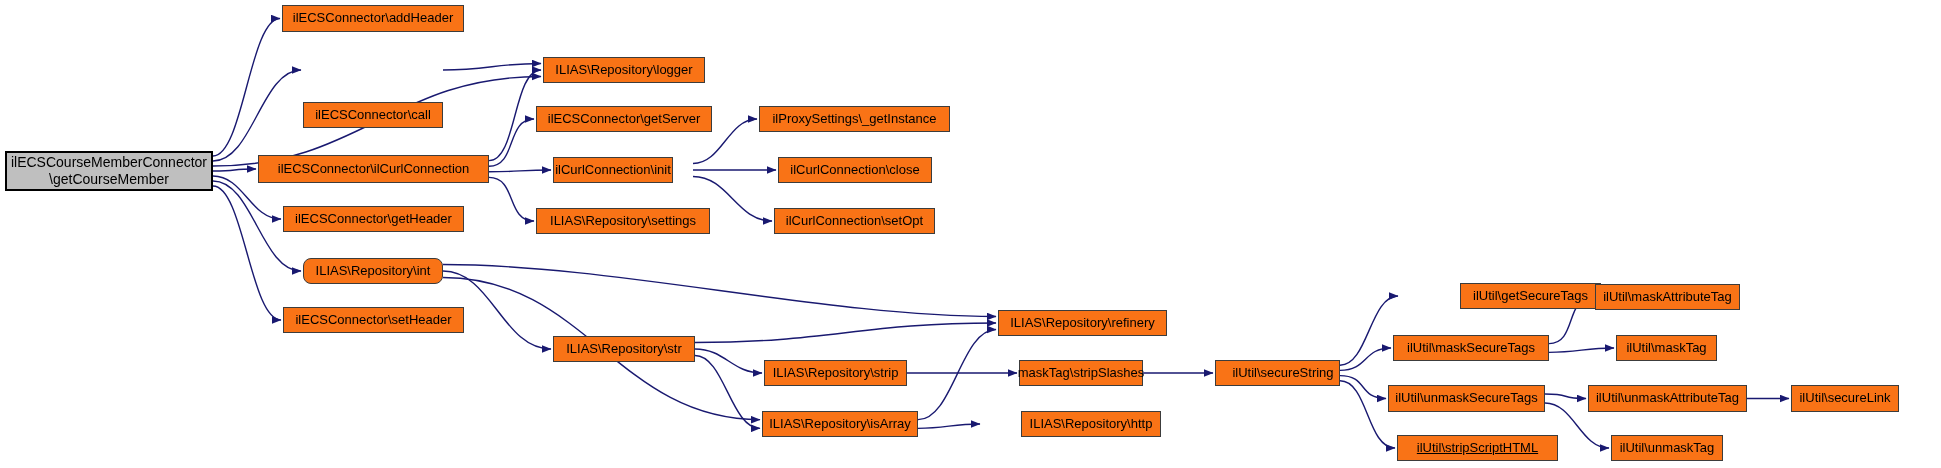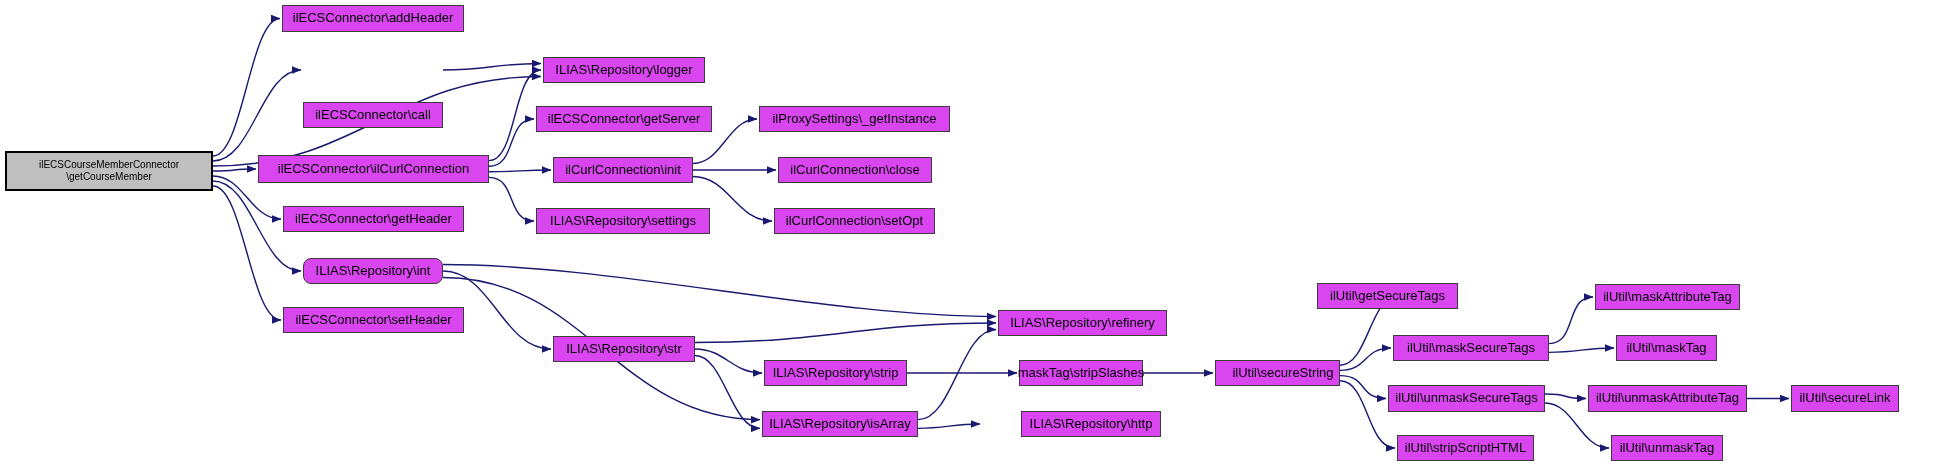--- a/index.html
+++ b/index.html
@@ -18,37 +18,37 @@
   #edge-layer {
     position: absolute;
     left: 0;
     top: 0;
     width: 1941px;
     height: 468px;
   }
   .node {
     position: absolute;
     box-sizing: border-box;
-    background: #d946ef;
+    background: #f97316;
     border: 1px solid #3c3c3c;
     display: flex;
     align-items: center;
     justify-content: center;
     text-align: center;
     font-size: 13px;
     line-height: 1.25;
     color: #000000;
     white-space: pre-line;
     cursor: pointer;
   }
   .node.highlight {
     background: #bfbfbf;
     border: 2px solid #000000;
     cursor: default;
-    font-size: 10px;
+    font-size: 14px;
   }
   .edge-path {
     fill: none;
     stroke: #191970;
     stroke-width: 1.4;
   }
 </style>
 </head>
 <body>
 
@@ -100,35 +100,35 @@
       <div class="node highlight" style="left: 5px; top: 151px; width: 208px; height: 40px;"><span>ilECSCourseMemberConnector
 \getCourseMember</span></div>
       <div class="node" style="left: 282px; top: 5px; width: 182px; height: 27px;"><span>ilECSConnector\addHeader</span></div>
       <div class="node" style="left: 303px; top: 57px; width: 140px; height: 26px; margin-top: 45px;"><span>ilECSConnector\call</span></div>
       <div class="node" style="left: 258px; top: 155px; width: 231px; height: 28px;"><span>ilECSConnector\ilCurlConnection</span></div>
       <div class="node" style="left: 283px; top: 206px; width: 181px; height: 26px;"><span>ilECSConnector\getHeader</span></div>
       <div class="node" style="left: 303px; top: 258px; width: 140px; height: 26px; border-radius: 8px;"><span>ILIAS\Repository\int</span></div>
       <div class="node" style="left: 283px; top: 307px; width: 181px; height: 26px;"><span>ilECSConnector\setHeader</span></div>
       <div class="node" style="left: 543px; top: 57px; width: 162px; height: 26px;"><span>ILIAS\Repository\logger</span></div>
       <div class="node" style="left: 536px; top: 106px; width: 176px; height: 26px;"><span>ilECSConnector\getServer</span></div>
-      <div class="node" style="left: 553px; top: 157px; width: 140px; height: 26px;"><span>ilCurlConnection\init</span></div>
+      <div class="node" style="left: 553px; top: 157px; width: 120px; height: 26px;"><span>ilCurlConnection\init</span></div>
       <div class="node" style="left: 536px; top: 208px; width: 174px; height: 26px;"><span>ILIAS\Repository\settings</span></div>
       <div class="node" style="left: 759px; top: 106px; width: 191px; height: 26px;"><span>ilProxySettings\_getInstance</span></div>
       <div class="node" style="left: 778px; top: 157px; width: 154px; height: 26px;"><span>ilCurlConnection\close</span></div>
       <div class="node" style="left: 774px; top: 208px; width: 161px; height: 26px;"><span>ilCurlConnection\setOpt</span></div>
       <div class="node" style="left: 553px; top: 336px; width: 142px; height: 26px;"><span>ILIAS\Repository\str</span></div>
       <div class="node" style="left: 998px; top: 310px; width: 169px; height: 26px;"><span>ILIAS\Repository\refinery</span></div>
       <div class="node" style="left: 764px; top: 360px; width: 143px; height: 26px;"><span>ILIAS\Repository\strip</span></div>
       <div class="node" style="left: 762px; top: 411px; width: 156px; height: 26px;"><span>ILIAS\Repository\isArray</span></div>
       <div class="node" style="left: 982px; top: 411px; width: 140px; height: 26px; margin-left: 39px;"><span>ILIAS\Repository\http</span></div>
       <div class="node" style="left: 1019px; top: 360px; width: 124px; height: 26px;"><span>maskTag\stripSlashes</span></div>
       <div class="node" style="left: 1215px; top: 360px; width: 125px; height: 26px; padding-left: 11px;"><span>ilUtil\secureString</span></div>
-      <div class="node" style="left: 1317px; top: 283px; width: 141px; height: 26px;"><span>ilUtil\getSecureTags</span></div>
+      <div class="node" style="left: 1460px; top: 283px; width: 141px; height: 26px;"><span>ilUtil\getSecureTags</span></div>
       <div class="node" style="left: 1393px; top: 335px; width: 156px; height: 26px;"><span>ilUtil\maskSecureTags</span></div>
       <div class="node" style="left: 1388px; top: 385px; width: 157px; height: 27px;"><span>ilUtil\unmaskSecureTags</span></div>
-      <div class="node" style="left: 1397px; top: 435px; width: 137px; height: 26px;"><span>ilUtil\stripScriptHTML</span></div>
+      <div class="node" style="left: 1397px; top: 435px; width: 161px; height: 26px; text-decoration: underline;"><span>ilUtil\stripScriptHTML</span></div>
       <div class="node" style="left: 1595px; top: 284px; width: 145px; height: 26px;"><span>ilUtil\maskAttributeTag</span></div>
       <div class="node" style="left: 1616px; top: 335px; width: 101px; height: 26px;"><span>ilUtil\maskTag</span></div>
       <div class="node" style="left: 1588px; top: 385px; width: 159px; height: 27px;"><span>ilUtil\unmaskAttributeTag</span></div>
       <div class="node" style="left: 1611px; top: 435px; width: 112px; height: 26px;"><span>ilUtil\unmaskTag</span></div>
       <div class="node" style="left: 1791px; top: 385px; width: 108px; height: 27px;"><span>ilUtil\secureLink</span></div>
     </div>
 </div>
 
 </body></html>

